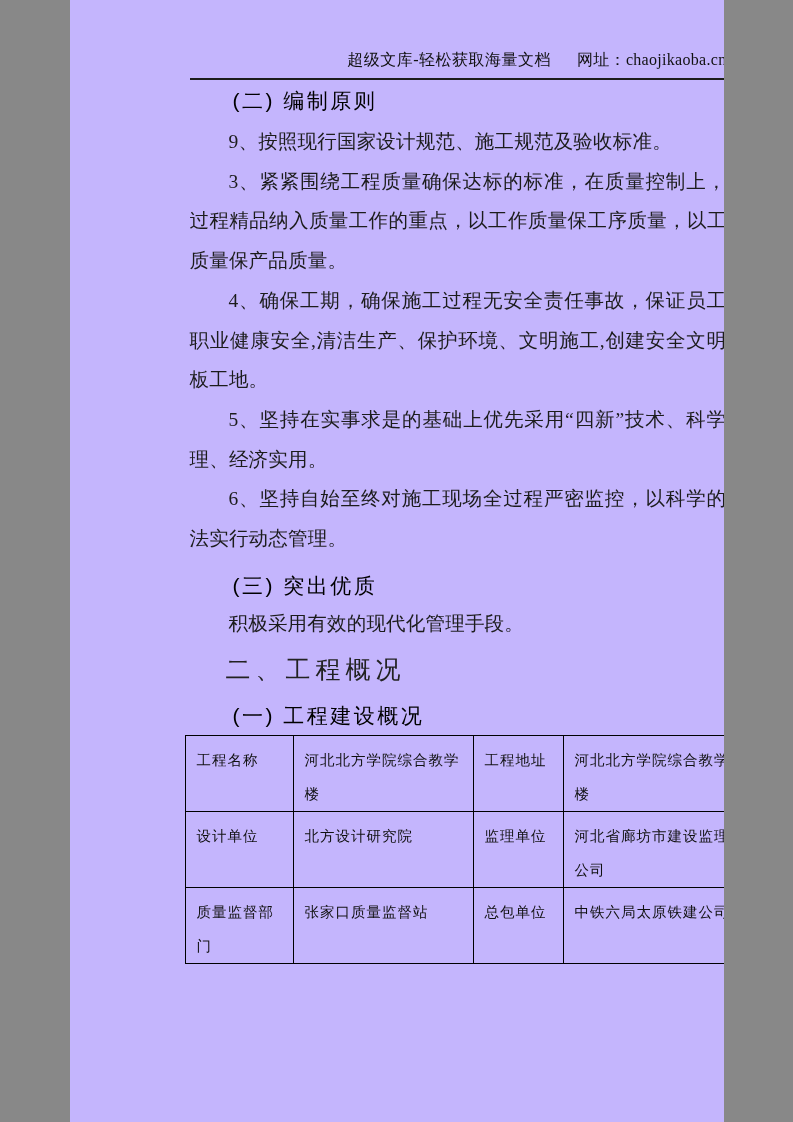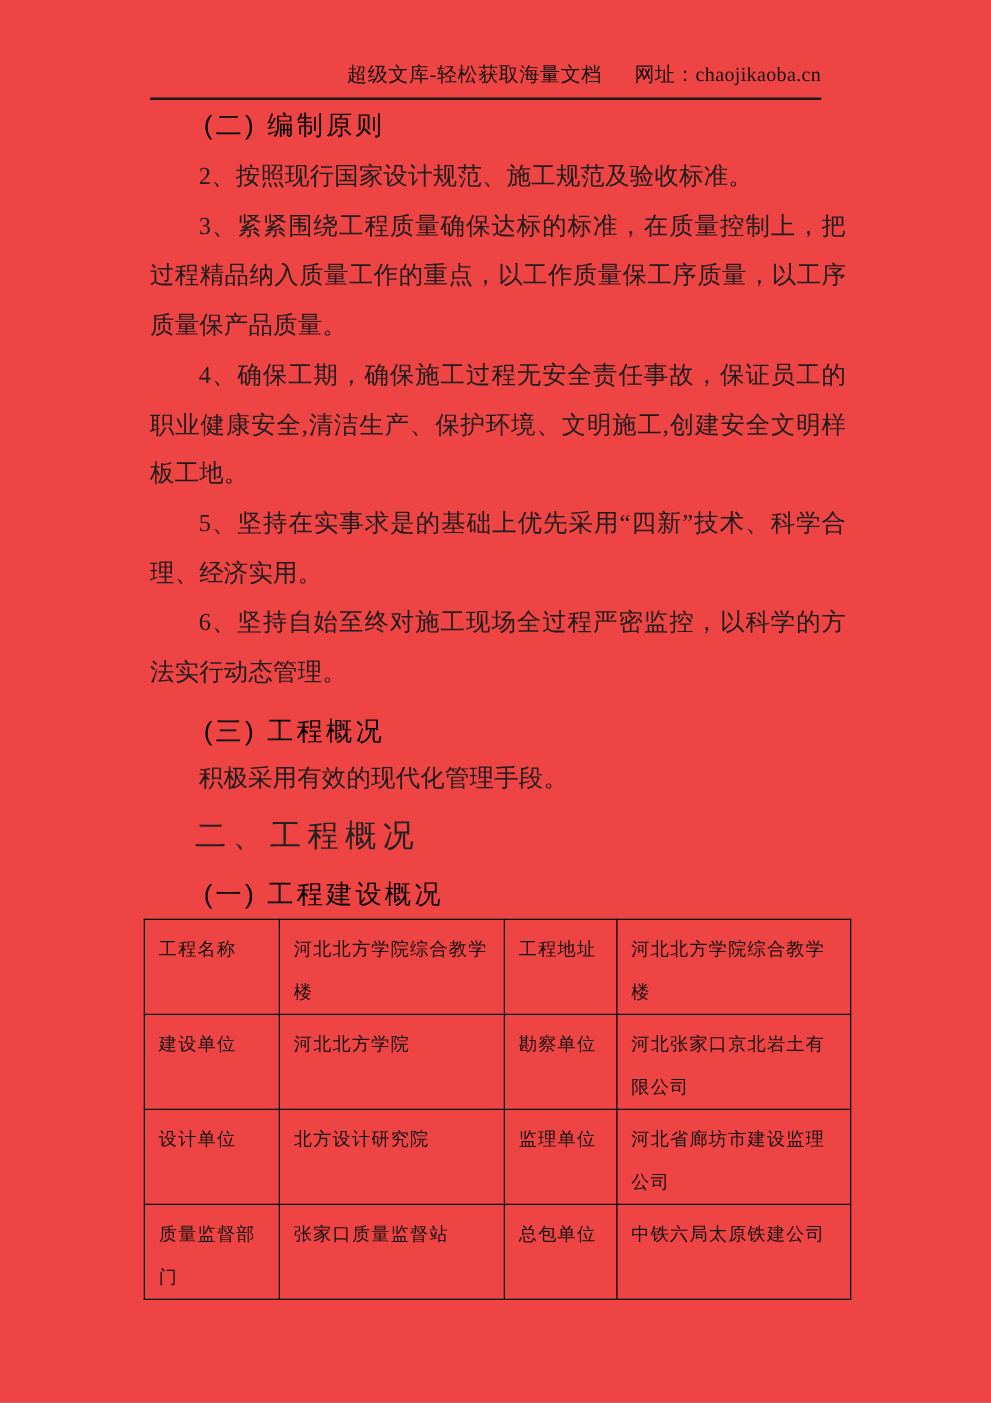--- a/index.html
+++ b/index.html
@@ -1,21 +1,21 @@
 <!DOCTYPE html>
 <html><head>
 <meta charset="utf-8">
 <style>
   html, body { margin: 0; padding: 0; background: #888; }
   .page {
     position: relative;
-    width: 793px;
+    width: 654px;
     height: 1122px;
     margin: 0 auto;
-    background: #ef4444;
+    background: #c4b5fd;
     overflow: hidden;
     font-family: "Liberation Serif", "DejaVu Serif", serif;
     color: #1a1a1a;
   }
 
   
   .page-header {
     position: absolute;
     left: 120px;
     top: 50px;
@@ -105,28 +105,28 @@
   <div class="page-header">
     <span class="site">超级文库-轻松获取海量文档</span>
     <span class="url">网址：chaojikaoba.cn</span>
   </div>
 
   <div class="content">
 
     <h3 class="h-bold h-principles">(二) 编制原则</h3>
 
     <div class="paras">
-      <p>2、按照现行国家设计规范、施工规范及验收标准。</p>
+      <p>9、按照现行国家设计规范、施工规范及验收标准。</p>
       <p>3、紧紧围绕工程质量确保达标的标准，在质量控制上，把过程精品纳入质量工作的重点，以工作质量保工序质量，以工序质量保产品质量。</p>
       <p>4、确保工期，确保施工过程无安全责任事故，保证员工的职业健康安全,清洁生产、保护环境、文明施工,创建安全文明样板工地。</p>
       <p>5、坚持在实事求是的基础上优先采用“四新”技术、科学合理、经济实用。</p>
       <p>6、坚持自始至终对施工现场全过程严密监控，以科学的方法实行动态管理。</p>
     </div>
 
-    <h3 class="h-bold h-scope">(三) 工程概况</h3>
+    <h3 class="h-bold h-scope">(三) 突出优质</h3>
 
     <p class="scope-text">积极采用有效的现代化管理手段。</p>
 
     <h2 class="chapter-heading">二、工程概况</h2>
 
     <h3 class="h-bold h-overview">(一) 工程建设概况</h3>
 
     <table class="project-table">
       <colgroup>
         <col style="width:108px">
@@ -134,26 +134,20 @@
           <col style="width:90px">
           <col style="width:187px">
       </colgroup>
       <tbody>
         <tr class="row-h1">
           <td>工程名称</td>
           <td>河北北方学院综合教学楼</td>
           <td>工程地址</td>
           <td>河北北方学院综合教学楼</td>
         </tr>
-        <tr class="row-h2">
-          <td>建设单位</td>
-          <td>河北北方学院</td>
-          <td>勘察单位</td>
-          <td>河北张家口京北岩土有限公司</td>
-        </tr>
         <tr class="row-h3">
           <td>设计单位</td>
           <td>北方设计研究院</td>
           <td>监理单位</td>
           <td>河北省廊坊市建设监理公司</td>
         </tr>
         <tr class="row-h4">
           <td>质量监督部门</td>
           <td>张家口质量监督站</td>
           <td>总包单位</td>

